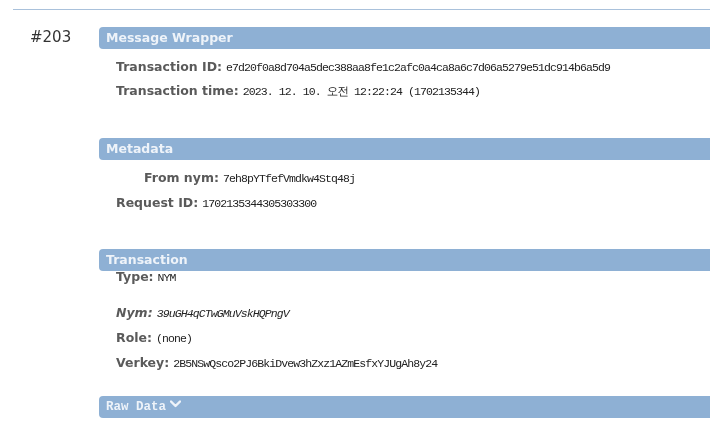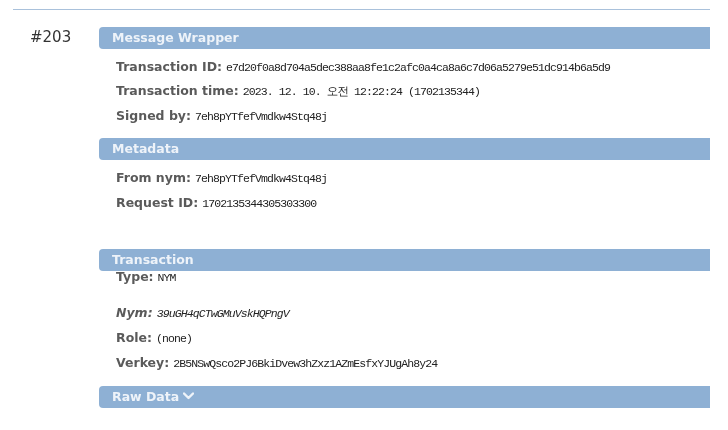--- a/index.html
+++ b/index.html
@@ -21,21 +21,21 @@
     line-height: 21px;
   }
   .section-header {
     position: absolute; left: 99px; width: 611px; height: 22px;
     background: #8eb0d4;
     border-radius: 4px 0 0 4px;
     color: #eef3f9;
     font-weight: bold;
     font-size: 12.5px;
     line-height: 22px;
-    padding-left: 13px;
+    padding-left: 7px;
     box-sizing: border-box;
     font-family: "DejaVu Sans", sans-serif;
   }
   .section-header.clickable { cursor: pointer; }
   .chevron {
     display: inline-block; vertical-align: middle; margin-left: 4px; margin-top: -3px;
   }
   .field {
     position: absolute; left: 116px;
     font-size: 12.5px; line-height: 18px;
@@ -63,27 +63,23 @@
 
   <div class="section-header" style="top:27px;">Message Wrapper</div>
   <div class="field" style="top:58px;">
     <span class="label">Transaction ID:</span>
     <span class="value">e7d20f0a8d704a5dec388aa8fe1c2afc0a4ca8a6c7d06a5279e51dc914b6a5d9</span>
   </div>
   <div class="field" style="top:82px;">
     <span class="label">Transaction time:</span>
     <span class="value">2023. 12. 10. 오전 12:22:24 (1702135344)</span>
   </div>
-  <div class="field" style="top:107px;">
-    <span class="label">Signed by:</span>
-    <span class="value">7eh8pYTfefVmdkw4Stq48j</span>
-  </div>
 
   <div class="section-header" style="top:138px;">Metadata</div>
-  <div class="field" style="top:169px;">
+  <div class="field" style="top:169px;margin-left:28px;">
     <span class="label">From nym:</span>
     <span class="value">7eh8pYTfefVmdkw4Stq48j</span>
   </div>
   <div class="field" style="top:194px;">
     <span class="label">Request ID:</span>
     <span class="value">1702135344305303300</span>
   </div>
 
   <div class="section-header" style="top:249px;">Transaction</div>
   <div class="field" style="top:268px;">
@@ -96,18 +92,18 @@
   </div>
   <div class="field" style="top:329px;">
     <span class="label">Role:</span>
     <span class="value">(none)</span>
   </div>
   <div class="field" style="top:354px;">
     <span class="label">Verkey:</span>
     <span class="value">2B5NSwQsco2PJ6BkiDvew3hZxz1AZmEsfxYJUgAh8y24</span>
   </div>
 
-  <div class="section-header clickable" style="top:386px;">
+  <div class="section-header clickable" style="top:396px;font-family:Liberation Mono, monospace;">
     <span>Raw Data</span><span class="chevron"><svg width="11" height="8" viewBox="0 0 11 8">
           <path d="M1 1.5 L5.5 6 L10 1.5" stroke="#eef3f9" stroke-width="2.4" fill="none" stroke-linecap="round" stroke-linejoin="round"></path>
         </svg></span>
   </div>
 </div>
 
 </body></html>

